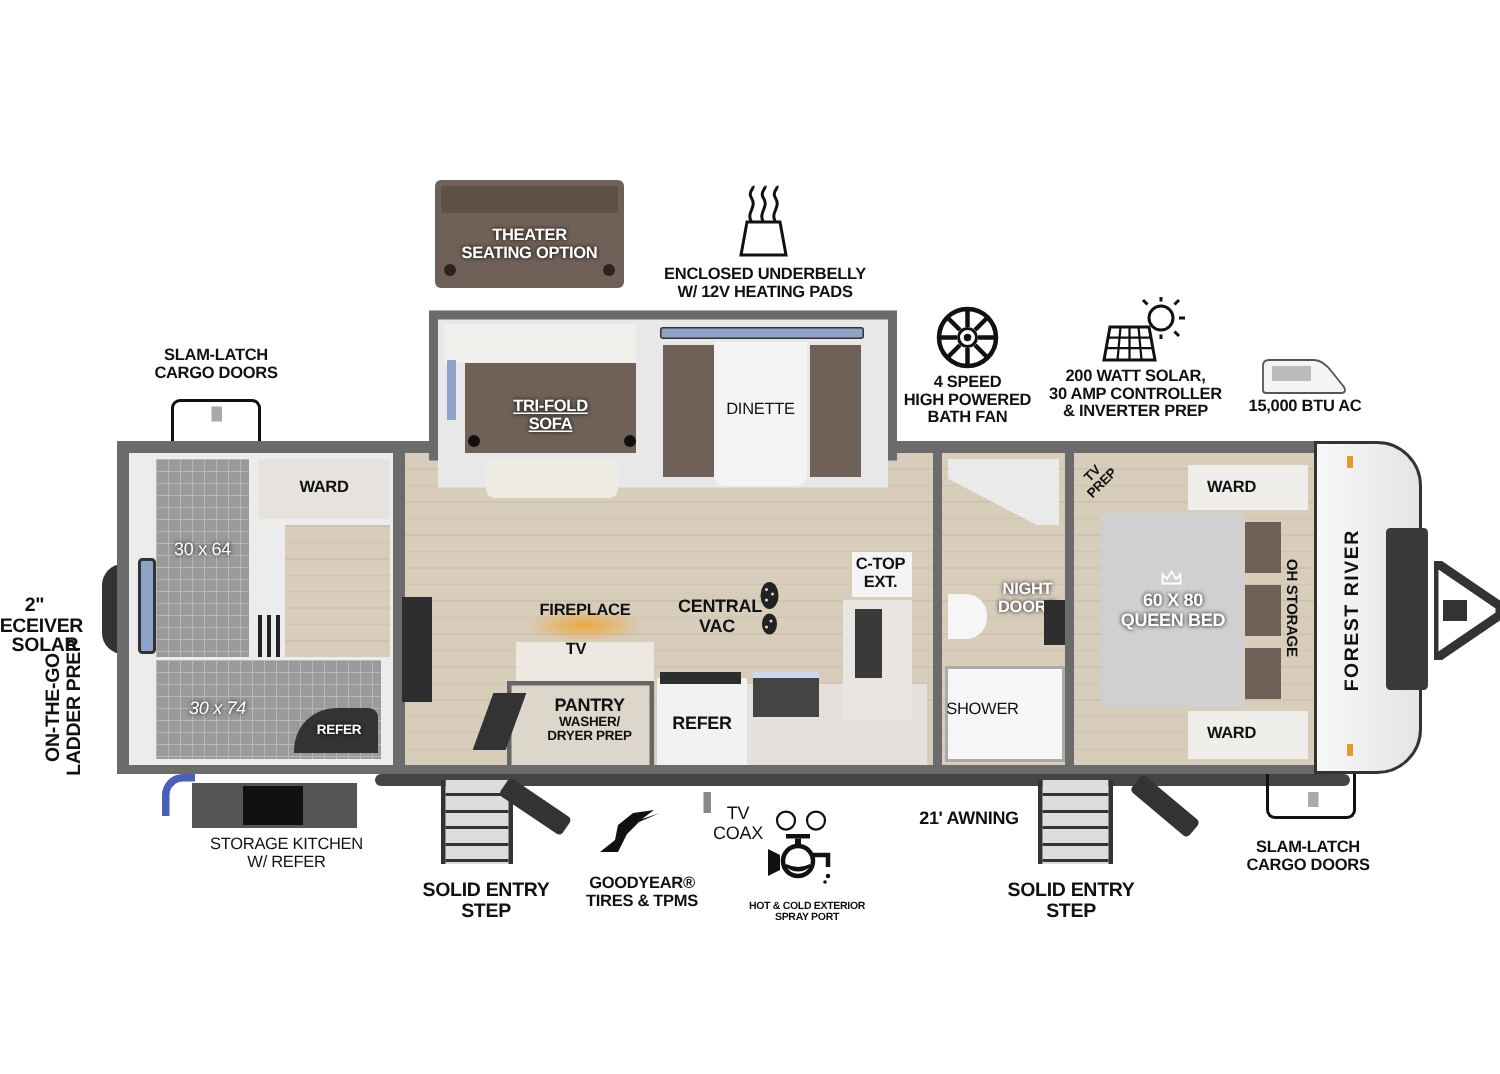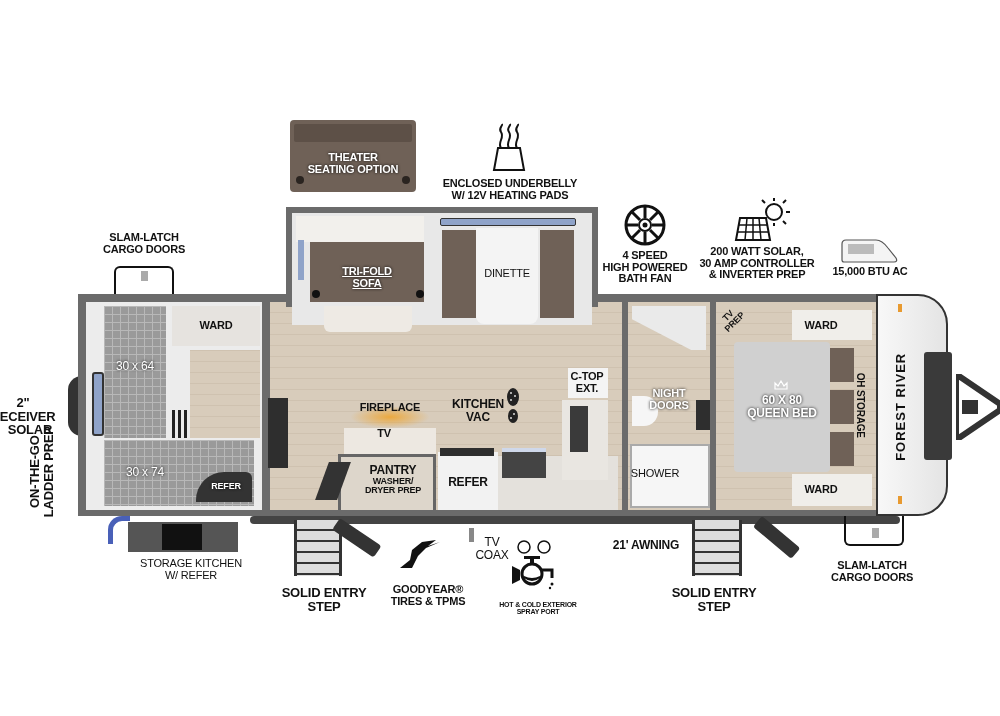--- a/index.html
+++ b/index.html
@@ -117,21 +117,21 @@
 </div>
 <div class="abs" style="left:68px;top:376px;width:14px;height:60px;background:#333;border-radius:14px 0 0 14px;"></div>
 
 <div class="abs wall" style="left:78px;top:294px;width:820px;height:222px;"></div>
 
 <div class="abs" style="left:86px;top:302px;width:176px;height:208px;background:#ececec;"></div>
 <div class="abs" style="left:92px;top:372px;width:12px;height:64px;background:#8fa3c9;border:2px solid #333;border-radius:3px;"></div>
 <div class="abs tile" style="left:104px;top:306px;width:62px;height:132px;"></div>
 <div class="lbl white" style="left:104px;top:360px;width:62px;font-weight:normal;">30 x 64</div>
 <div class="abs tile" style="left:104px;top:440px;width:150px;height:66px;"></div>
-<div class="lbl white" style="left:112px;top:466px;width:66px;font-weight:normal;">30 x 74</div>
+<div class="lbl white" style="left:112px;top:466px;width:66px;font-weight:normal;font-style:italic;">30 x 74</div>
 <div class="abs counter" style="left:172px;top:306px;width:88px;height:40px;"></div>
 <div class="lbl med" style="left:172px;top:320px;width:88px;">WARD</div>
 <div class="abs floor" style="left:190px;top:350px;width:70px;height:88px;"></div>
 <div class="abs" style="left:172px;top:410px;width:18px;height:28px;background:repeating-linear-gradient(90deg,#222 0 3px,transparent 3px 6px);"></div>
 <div class="abs dark" style="left:196px;top:472px;width:56px;height:30px;border-radius:28px 6px 0 0;background:#333;"></div>
 <div class="lbl white small" style="left:206px;top:482px;width:40px;font-size:9px;">REFER</div>
 
 <div class="abs floor" style="left:270px;top:302px;width:352px;height:208px;"></div>
 
 <div class="abs wall" style="left:286px;top:207px;width:312px;height:100px;"></div>
@@ -175,21 +175,21 @@
 <div class="abs" style="left:502px;top:448px;width:44px;height:30px;background:#444;border-top:4px solid #cfd8ea;"></div>
 <div class="abs counter" style="left:562px;top:400px;width:46px;height:80px;background:#e9e6e1;"></div>
 <div class="abs dark" style="left:570px;top:406px;width:18px;height:46px;background:#3a3a3a;"></div>
 <div class="abs" style="left:568px;top:368px;width:40px;height:30px;background:#f4f4f4;"></div>
 <div class="lbl" style="left:566px;top:371px;width:42px;font-size:11px;">
   <div>C-TOP</div>
   <div>EXT.</div>
 </div>
 
 <div class="lbl" style="left:452px;top:398px;width:52px;font-size:12px;">
-  <div>KITCHEN</div>
+  <div>CENTRAL</div>
   <div>VAC</div>
 </div>
 <div class="abs" style="left:506px;top:388px;width:14px;height:36px;">
   <svg width="14" height="36" viewBox="0 0 14 36">
     <ellipse cx="7" cy="9" rx="6" ry="9" fill="#222"></ellipse>
     <ellipse cx="7" cy="28" rx="5" ry="7" fill="#222"></ellipse>
     <g fill="#ddd">
         <circle cx="5" cy="5" r="1"></circle>
         <circle cx="9" cy="8" r="1"></circle>
         <circle cx="5" cy="12" r="1"></circle>
@@ -197,21 +197,21 @@
         <circle cx="5" cy="30" r="1"></circle>
       </g>
   </svg>
 </div>
 
 <div class="abs wall" style="left:622px;top:302px;width:6px;height:208px;"></div>
 
 <div class="abs floor" style="left:628px;top:302px;width:82px;height:208px;"></div>
 <div class="abs counter" style="left:632px;top:306px;width:74px;height:44px;clip-path:polygon(0 0,100% 0,100% 100%,80% 100%,0 30%);background:#eaeaea;"></div>
 <div class="abs" style="left:632px;top:396px;width:26px;height:30px;background:#f6f6f6;border-radius:0 14px 14px 0;"></div>
-<div class="lbl white med" style="left:644px;top:388px;width:50px;">
+<div class="lbl white med" style="left:660px;top:388px;width:50px;">
   <div>NIGHT</div>
   <div>DOORS</div>
 </div>
 <div class="abs dark" style="left:696px;top:400px;width:14px;height:30px;"></div>
 <div class="abs" style="left:630px;top:444px;width:80px;height:64px;background:#f6f6f6;border:2px solid #aaa;"></div>
 <div class="lbl med" style="left:630px;top:468px;width:50px;font-weight:normal;">SHOWER</div>
 
 <div class="abs wall" style="left:710px;top:302px;width:6px;height:208px;"></div>
 
 <div class="abs floor" style="left:716px;top:302px;width:160px;height:208px;"></div>

